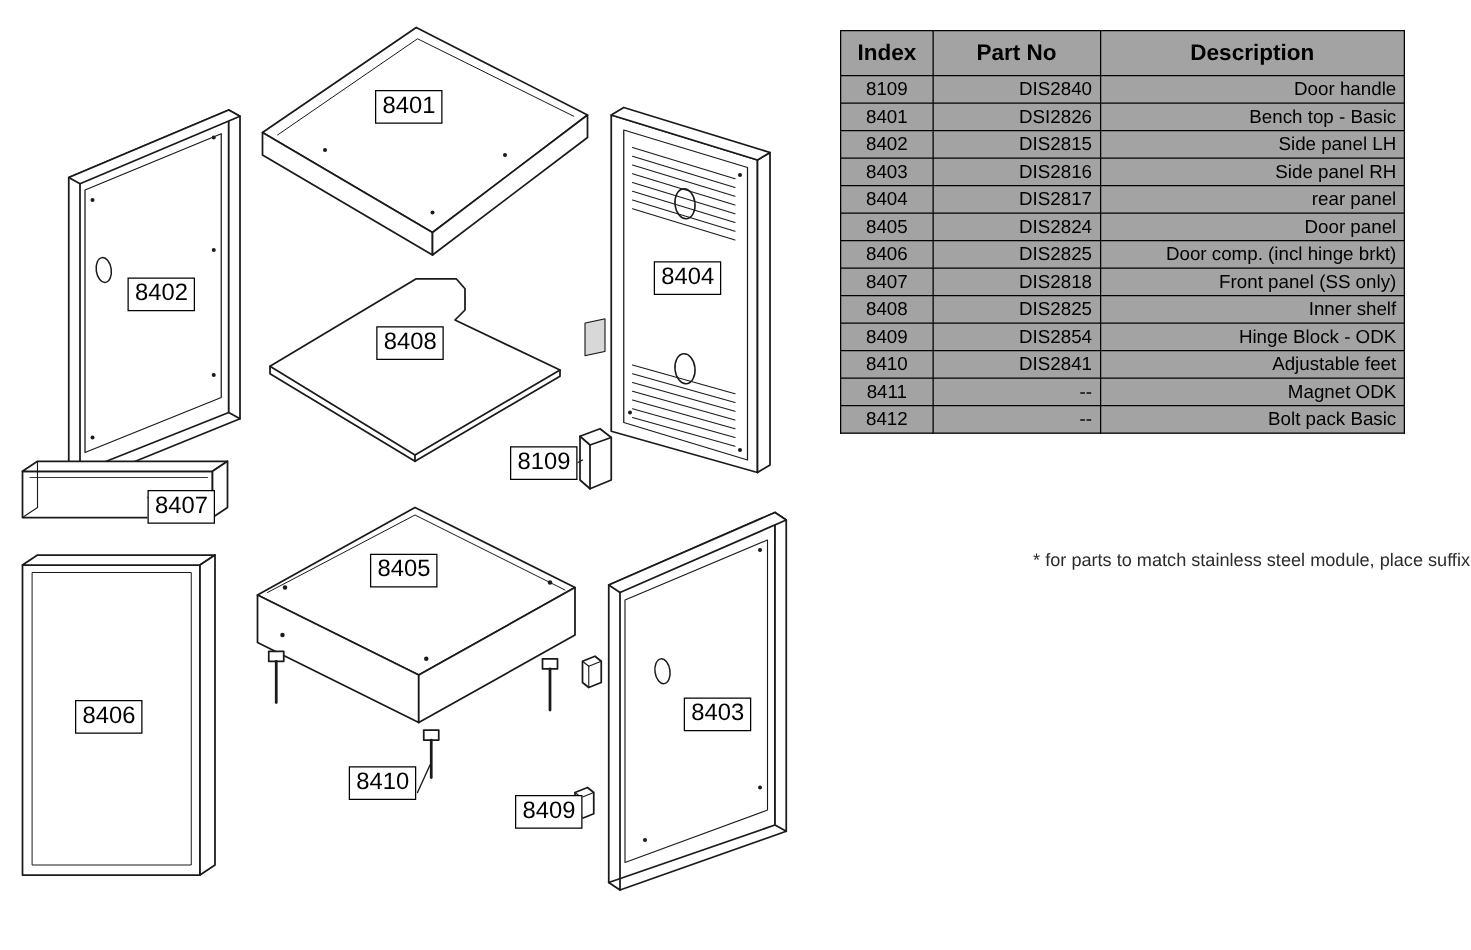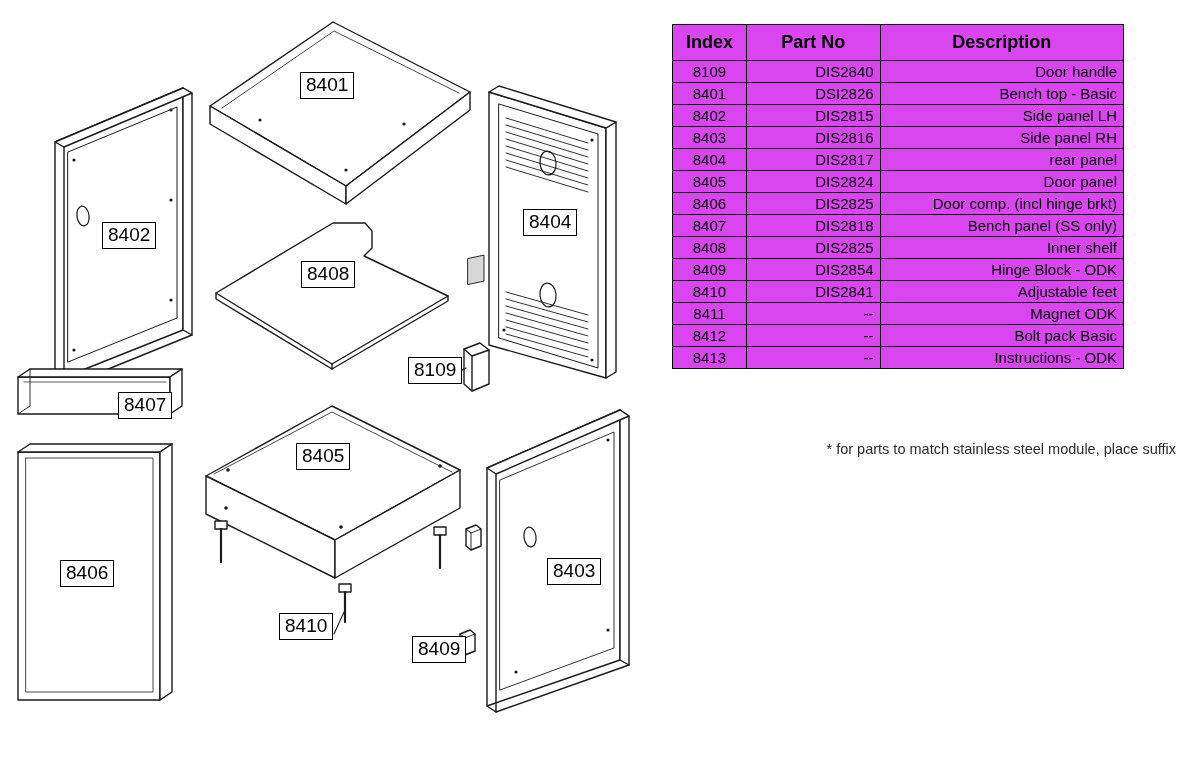--- a/index.html
+++ b/index.html
@@ -41,21 +41,21 @@
   
   .parts-table-wrap {
     position: absolute;
     left: 672px;
     top: 24px;
     width: 452px;
   }
   table.parts {
     border-collapse: collapse;
     width: 452px;
-    background: #d946ef;
+    background: #a3a3a3;
   }
   table.parts th, table.parts td {
     border: 1px solid #000;
     font-size: 15px;
     color: #000;
     padding: 2px 6px;
     height: 21px;
     box-sizing: border-box;
     font-family: "Liberation Sans", sans-serif;
   }
@@ -301,21 +301,21 @@
           <td class="c-desc">Door panel</td>
         </tr>
         <tr>
           <td class="c-index">8406</td>
           <td class="c-part">DIS2825</td>
           <td class="c-desc">Door comp. (incl hinge brkt)</td>
         </tr>
         <tr>
           <td class="c-index">8407</td>
           <td class="c-part">DIS2818</td>
-          <td class="c-desc">Bench panel (SS only)</td>
+          <td class="c-desc">Front panel (SS only)</td>
         </tr>
         <tr>
           <td class="c-index">8408</td>
           <td class="c-part">DIS2825</td>
           <td class="c-desc">Inner shelf</td>
         </tr>
         <tr>
           <td class="c-index">8409</td>
           <td class="c-part">DIS2854</td>
           <td class="c-desc">Hinge Block - ODK</td>
@@ -328,25 +328,20 @@
         <tr>
           <td class="c-index">8411</td>
           <td class="c-part">--</td>
           <td class="c-desc">Magnet ODK</td>
         </tr>
         <tr>
           <td class="c-index">8412</td>
           <td class="c-part">--</td>
           <td class="c-desc">Bolt pack Basic</td>
         </tr>
-        <tr>
-          <td class="c-index">8413</td>
-          <td class="c-part">--</td>
-          <td class="c-desc">Instructions - ODK</td>
-        </tr>
       </tbody>
     </table>
   </div>
 
   <div class="table-footnote">
     <span>* for parts to match stainless steel module, place suffix</span>
   </div>
 
 </div>
 

